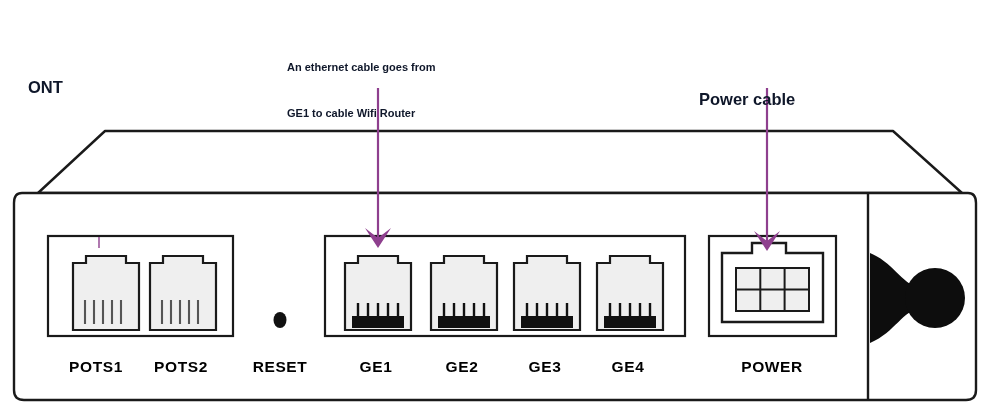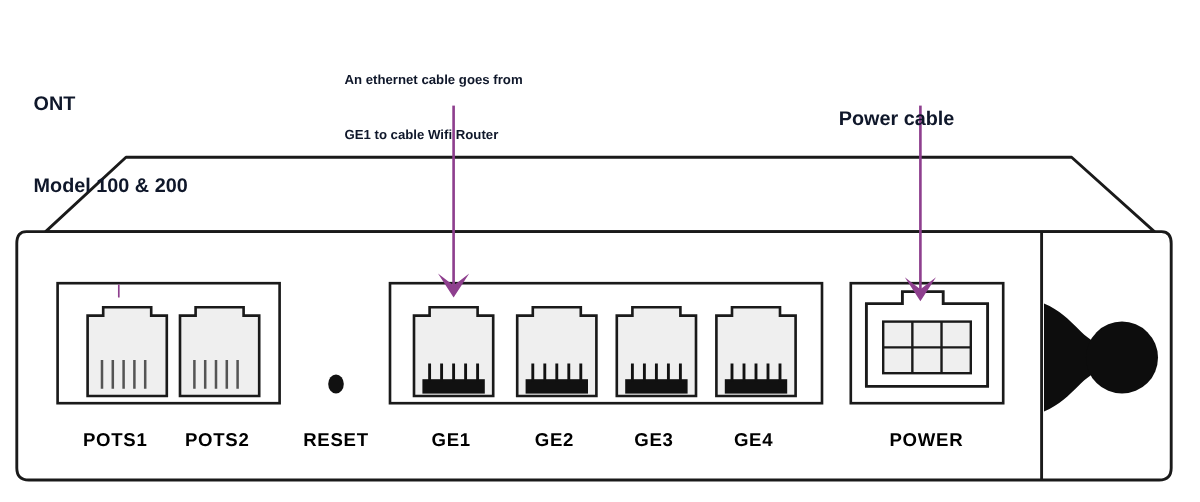--- a/index.html
+++ b/index.html
@@ -144,21 +144,20 @@
     </g>
     <g>
       <line x1="767" y1="88" x2="767" y2="243" stroke="#8e3f8e" stroke-width="2.2"></line>
       <path d="M 754 231 L 767 251 L 780 231 L 767 241 Z" fill="#8e3f8e"></path>
     </g>
 
   </svg>
 
   <div class="anno" id="anno-ont">
     <div>ONT</div>
-    <div>Model 100 &amp; 200</div>
   </div>
 
   <div class="anno" id="anno-eth">
     <div>An ethernet cable goes from</div>
     <div>GE1 to cable Wifi Router</div>
   </div>
 
   <div class="anno" id="anno-pwr">
     <div>Power cable</div>
   </div>

